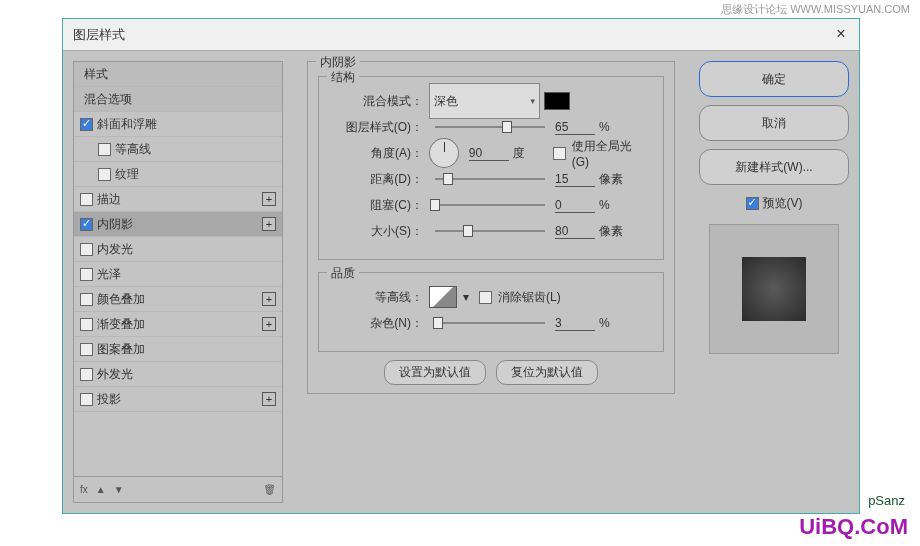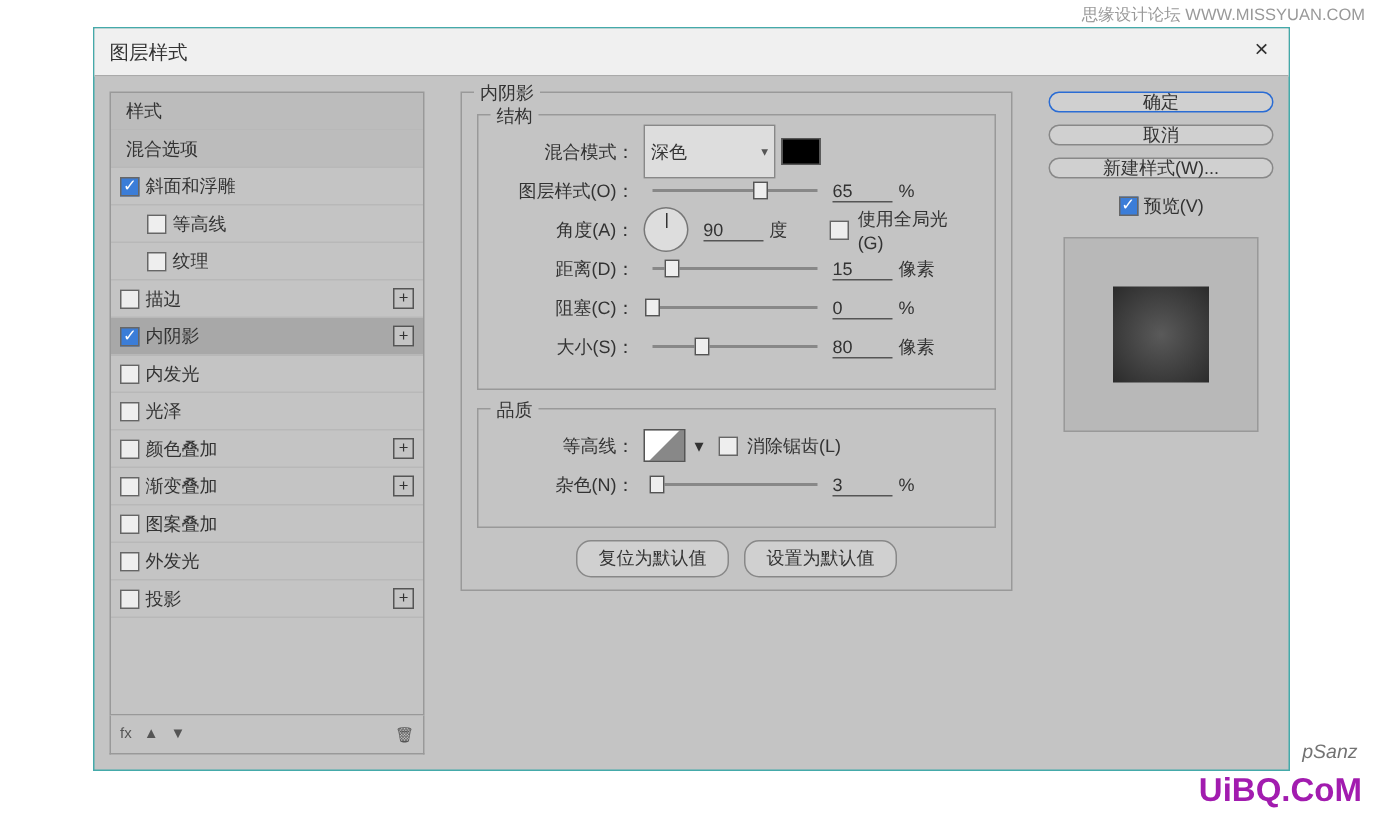--- a/index.html
+++ b/index.html
@@ -1,18 +1,18 @@
 <!DOCTYPE html>
 <html><head>
 <meta charset="utf-8">
 <style>
 *{box-sizing:border-box;margin:0;padding:0;font-family:"Microsoft YaHei",sans-serif;font-size:12px;color:#333}
 body{background:#fff;width:920px;height:546px;position:relative}
 .watermark-top{position:absolute;top:2px;right:10px;color:#999;font-size:11px}
-.watermark-br1{position:absolute;bottom:38px;right:15px;color:#737373;font-size:13px;font-style:italic}
+.watermark-br1{position:absolute;bottom:38px;right:15px;color:#14532d;font-size:13px;}
 .watermark-br2{position:absolute;bottom:6px;right:12px;color:#a21caf;font-size:22px;font-weight:bold;}
 .dialog{position:absolute;left:62px;top:18px;width:798px;height:496px;border:1px solid #4aa;background:#c4c4c4}
 .titlebar{height:32px;background:#f0f0f0;display:flex;align-items:center;padding:0 10px;border-bottom:1px solid #aaa}
 .titlebar .title{flex:1;font-size:13px}
 .close{width:16px;height:16px;cursor:pointer;font-size:16px;text-align:center;line-height:14px}
 .body{display:flex;height:calc(100% - 32px);padding:10px;gap:24px}
 .left{width:210px;display:flex;flex-direction:column}
 .styles-list{border:1px solid #999;background:#c4c4c4;flex:1;overflow:hidden}
 .style-row{display:flex;align-items:center;height:25px;padding:0 6px;border-bottom:1px solid #b8b8b8}
 .style-row.header{background:#bcbcbc}
@@ -25,34 +25,34 @@
 .left-footer{height:26px;border:1px solid #999;border-top:0;background:#c4c4c4;display:flex;align-items:center;padding:0 6px;gap:8px}
 .left-footer .sp{flex:1}
 .icon{color:#555;font-size:10px}
 .center{flex:1;display:flex;flex-direction:column;gap:6px}
 .fieldset{border:1px solid #999;padding:8px 10px;position:relative}
 .fieldset>.legend{position:absolute;top:-8px;left:8px;background:#c4c4c4;padding:0 4px}
 .inner-fs{border:1px solid #999;padding:10px 14px 14px;position:relative;margin-top:6px}
 .inner-fs>.legend{position:absolute;top:-8px;left:8px;background:#c4c4c4;padding:0 4px}
 .row{display:flex;align-items:center;height:24px;margin:2px 0}
 .row .rlab{width:90px;text-align:right;margin-right:6px}
-.select{width:88px;height:18px;border:1px solid #888;background:#ddd;padding:17px 4px;display:flex;align-items:center;justify-content:space-between}
+.select{width:111px;height:18px;border:1px solid #888;background:#ddd;padding:17px 4px;display:flex;align-items:center;justify-content:space-between}
 .select .arr{font-size:9px;color:#555}
 .swatch{width:26px;height:18px;background:#000;border:1px solid #555;margin-left:4px}
 .slider{flex:0 0 110px;height:14px;position:relative;margin:0 6px}
 .slider .track{position:absolute;top:6px;left:0;right:0;height:2px;background:#888}
 .slider .thumb{position:absolute;top:1px;width:10px;height:12px;background:#eee;border:1px solid #555;transform:translateX(-50%)}
 .val{width:40px;border-bottom:1px solid #555;margin:0 4px}
 .unit{width:30px}
 .dial{width:30px;height:30px;border:1px solid #777;border-radius:50%;background:#ddd;position:relative;margin-right:6px}
 .dial::after{content:"";position:absolute;left:50%;top:3px;width:1px;height:10px;background:#333}
 .btns{display:flex;gap:10px;justify-content:center;margin-top:8px}
 .btn{border:1px solid #888;background:#d0d0d0;border-radius:10px;padding:3px 14px;cursor:pointer}
 .right{width:150px;display:flex;flex-direction:column;gap:8px;align-items:stretch}
-.rbtn{border:1px solid #888;background:#d0d0d0;border-radius:12px;height:14px;display:flex;align-items:center;justify-content:center;cursor:pointer}
+.rbtn{border:1px solid #888;background:#d0d0d0;border-radius:12px;height:36px;display:flex;align-items:center;justify-content:center;cursor:pointer}
 .rbtn.primary{border:1px solid #2a6cd4}
 .prev-row{display:flex;align-items:center;justify-content:center;gap:4px;margin-top:2px}
 .preview{width:130px;height:130px;background:#b8b8b8;border:1px solid #999;margin:4px auto 0;display:flex;align-items:center;justify-content:center}
 .preview .sq{width:64px;height:64px;background:radial-gradient(circle at 50% 50%,#5a5a5a,#2b2b2b)}
 .contour-sw{width:28px;height:22px;border:1px solid #555;background:linear-gradient(135deg,#fff 0 49%,#888 51% 100%);margin-right:6px}
 </style>
 </head>
 <body>
 
 <div class="watermark-top">思缘设计论坛  WWW.MISSYUAN.COM</div>
@@ -213,22 +213,22 @@
             <div class="slider">
                 <div class="track"></div>
                 <div class="thumb" style="left:3%"></div>
               </div>
             <div class="val">3</div>
             <div class="unit">%</div>
           </div>
         </div>
 
         <div class="btns">
+          <div class="btn">设置为默认值</div>
           <div class="btn">复位为默认值</div>
-          <div class="btn">设置为默认值</div>
         </div>
       </div>
     </div>
 
     <div class="right">
       <div class="rbtn primary">确定</div>
       <div class="rbtn">取消</div>
       <div class="rbtn">新建样式(W)...</div>
       <div class="prev-row">
         <span class="chk on"></span>

